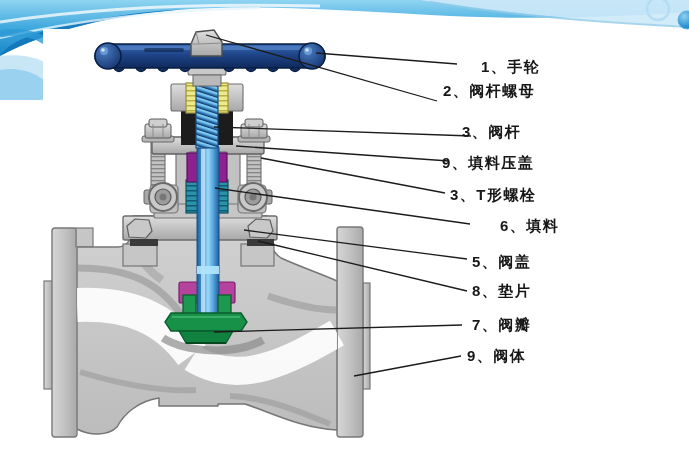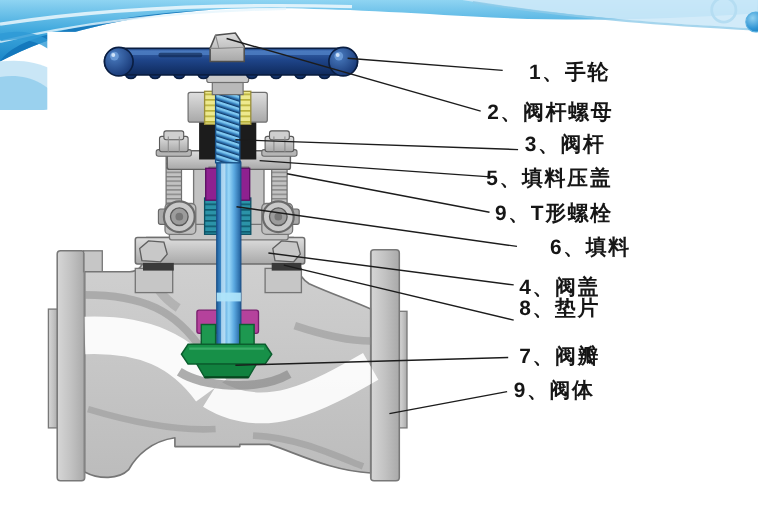--- a/index.html
+++ b/index.html
@@ -3,31 +3,31 @@
 <meta charset="utf-8">
 <style>
   html,body{margin:0;padding:0;}
   body{
     width:689px;height:459px;position:relative;overflow:hidden;background:#ffffff;
     font-family:"Liberation Sans","DejaVu Sans",sans-serif;
   }
   .stage{position:absolute;inset:0;}
   svg.layer{position:absolute;left:0;top:0;display:block;}
   .part-label{
-    position:absolute;font-size:19px;font-weight:700;color:#161616;
+    position:absolute;font-size:15px;font-weight:700;color:#161616;
     white-space:nowrap;letter-spacing:1.5px;line-height:18px;
   }
   .pl1{left:481px;top:58px}
-  .pl2{left:443px;top:94px}
-  .pl3{left:477px;top:123px}
+  .pl2{left:443px;top:82px}
+  .pl3{left:462px;top:123px}
   .pl4{left:442px;top:154px}
   .pl5{left:450px;top:186px}
   .pl6{left:500px;top:217px}
   .pl7{left:472px;top:253px}
-  .pl8{left:472px;top:272px}
+  .pl8{left:472px;top:282px}
   .pl9{left:472px;top:316px}
   .pl10{left:467px;top:347px}
 </style>
 </head>
 <body>
 
 <div class="stage">
 
   <svg class="layer" width="689" height="100" viewBox="0 0 689 100">
     <defs>
@@ -258,22 +258,22 @@
       <line x1="258" y1="241" x2="467" y2="291"></line>
       <line x1="214" y1="332" x2="462" y2="325"></line>
       <line x1="354" y1="376" x2="461" y2="356"></line>
     </g>
   </svg>
 
   <div>
     <div class="part-label pl1">1、手轮</div>
     <div class="part-label pl2">2、阀杆螺母</div>
     <div class="part-label pl3">3、阀杆</div>
-    <div class="part-label pl4">5、填料压盖</div>
-    <div class="part-label pl5">9、T形螺栓</div>
+    <div class="part-label pl4">9、填料压盖</div>
+    <div class="part-label pl5">3、T形螺栓</div>
     <div class="part-label pl6">6、填料</div>
-    <div class="part-label pl7">4、阀盖</div>
+    <div class="part-label pl7">5、阀盖</div>
     <div class="part-label pl8">8、垫片</div>
     <div class="part-label pl9">7、阀瓣</div>
     <div class="part-label pl10">9、阀体</div>
   </div>
 
 </div>
 
 </body></html>

